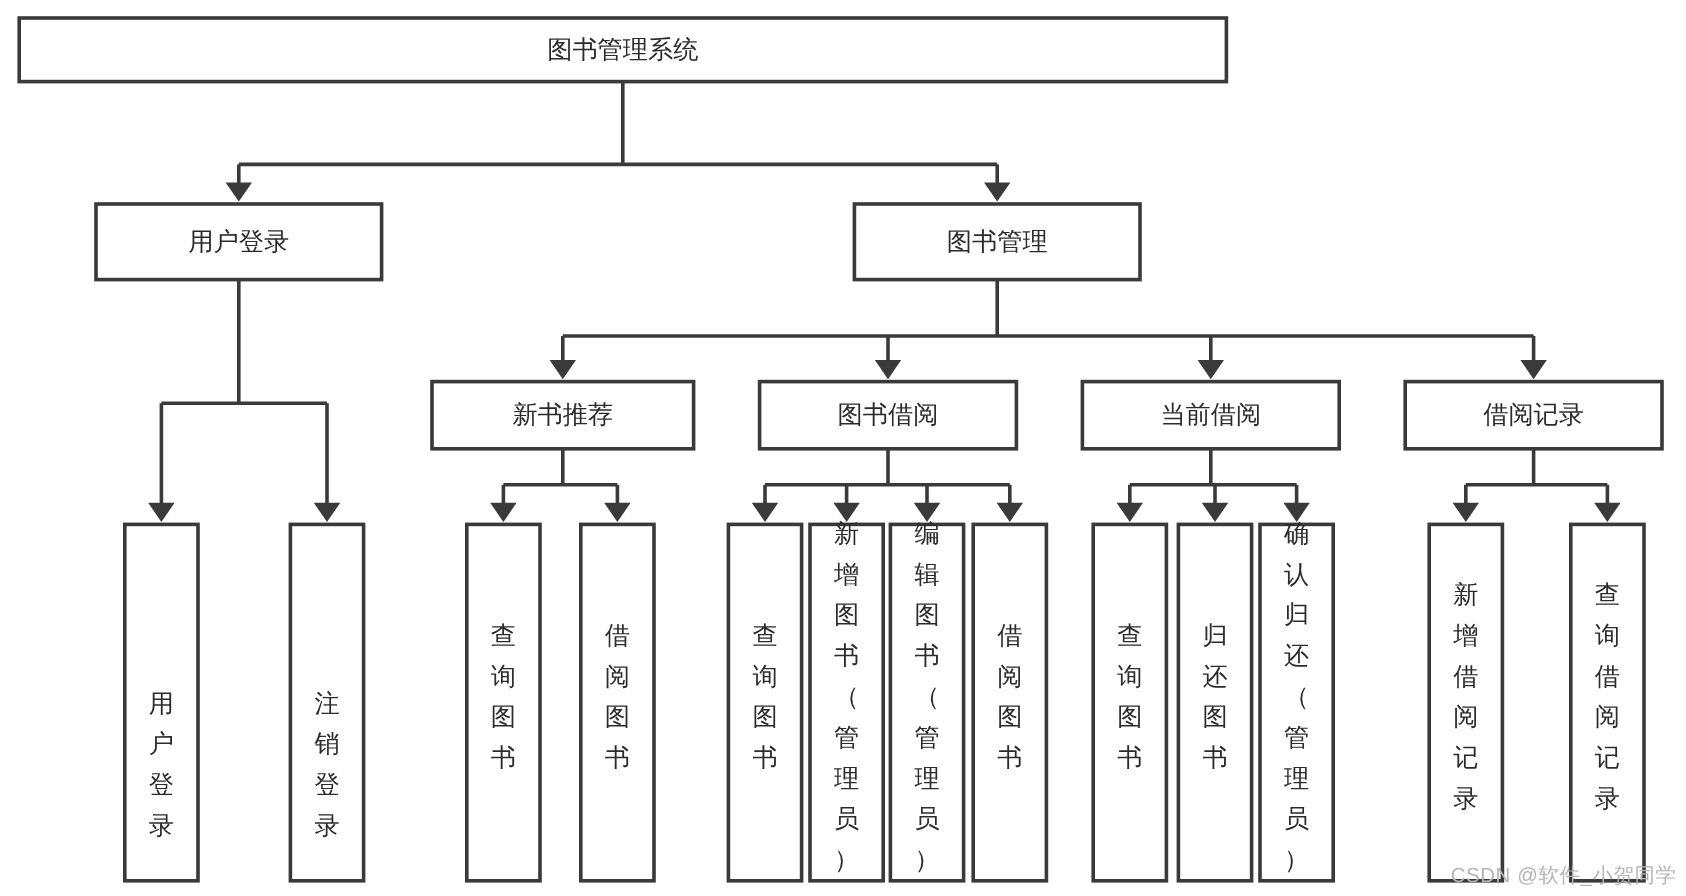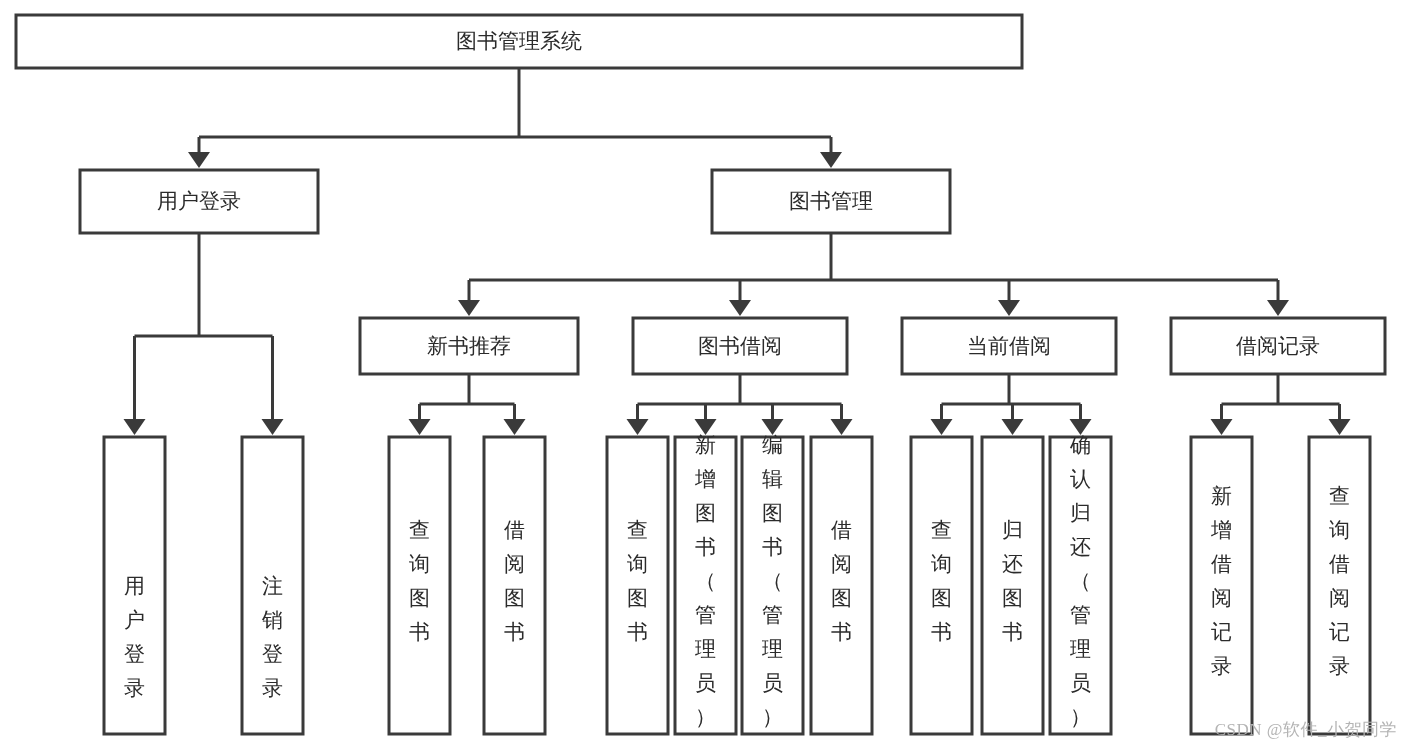--- a/index.html
+++ b/index.html
@@ -51,21 +51,21 @@
     stroke-linejoin: miter;
   }
   .arrow-head {
     fill: #3a3a3a;
     stroke: none;
   }
   .watermark {
     position: absolute;
     right: 8px;
     bottom: 6px;
-    font-family: Liberation Serif, serif;
+    font-family: Liberation Sans, sans-serif;
     font-size: 17px;
     color: #b4b4b4;
     letter-spacing: 0.5px;
     white-space: nowrap;
     pointer-events: none;
   }
 </style>
 </head>
 <body>
 

